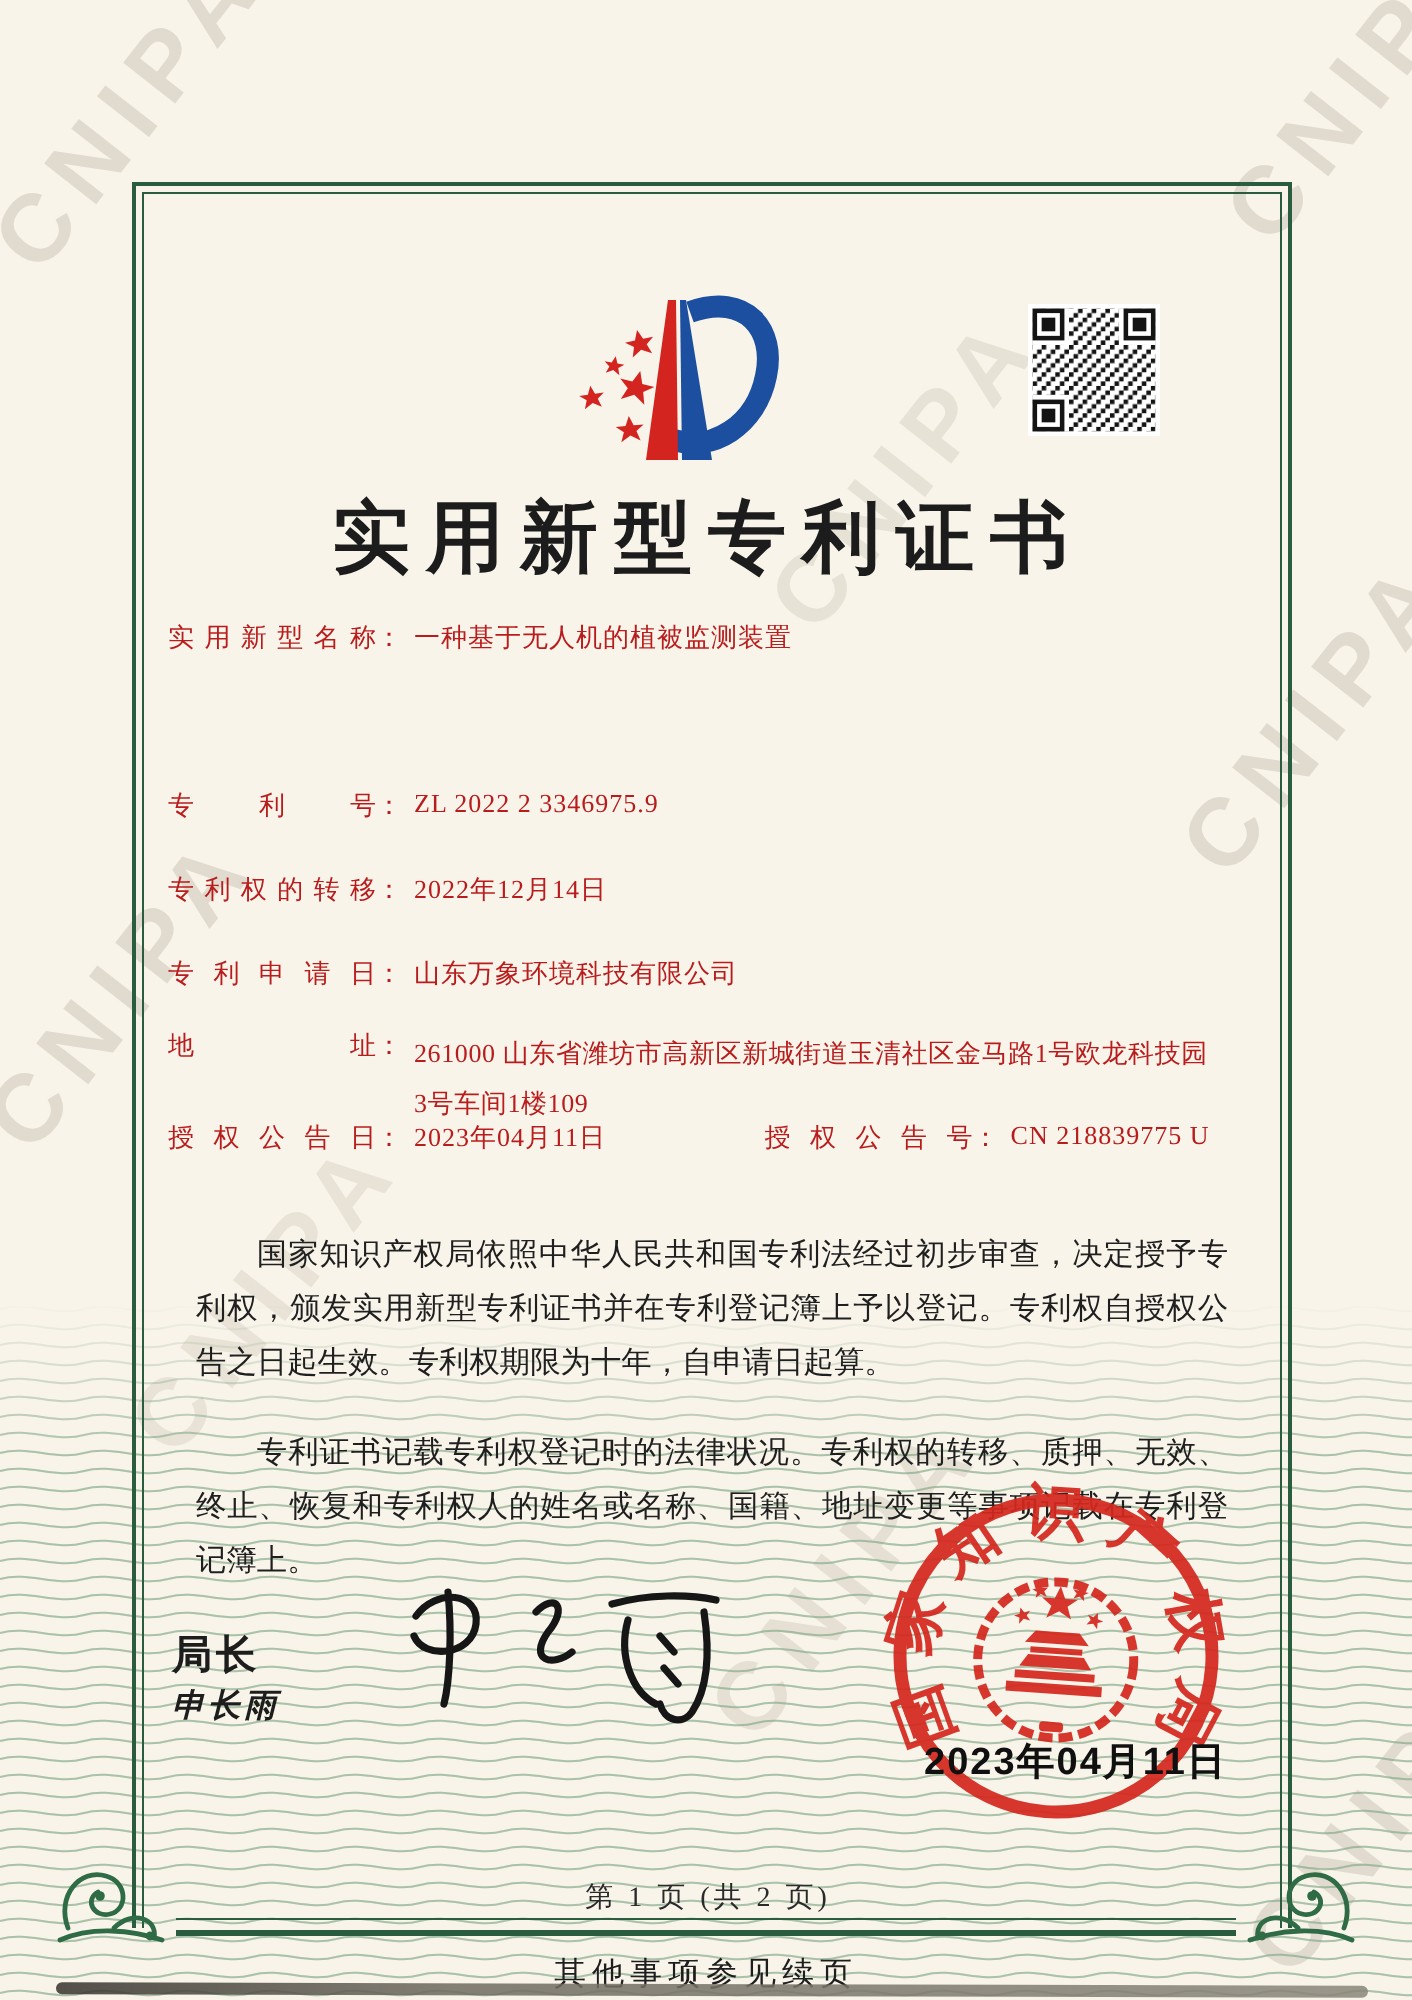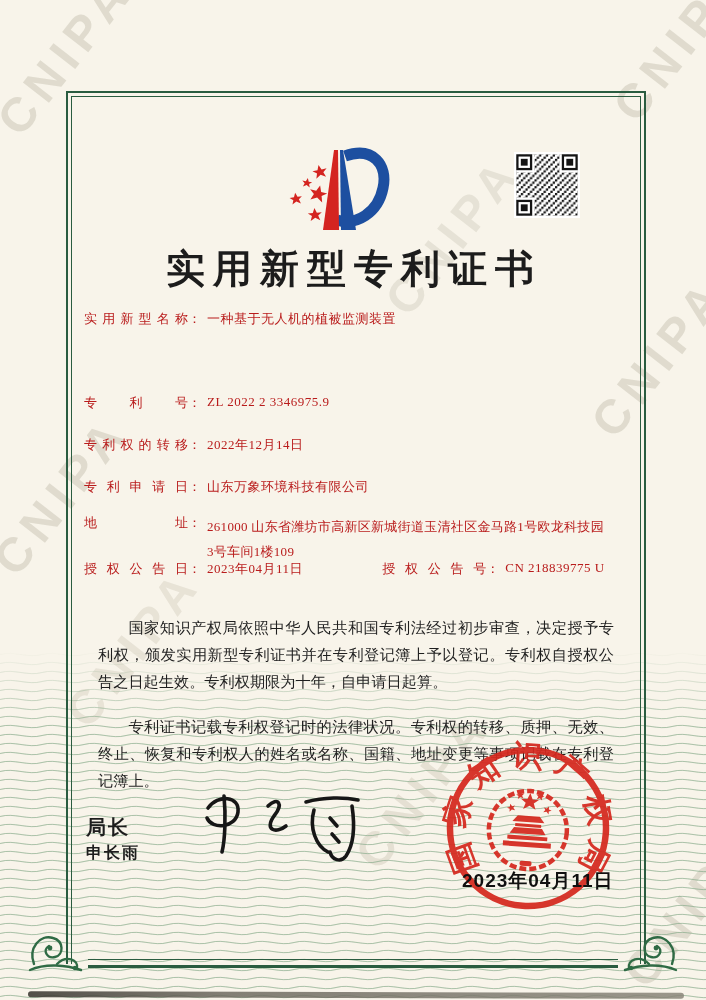--- a/index.html
+++ b/index.html
@@ -40,21 +40,21 @@
   .val{display:inline-block;letter-spacing:.5px;vertical-align:top;}
   .val.wrap{white-space:normal;width:400px;line-height:25px;letter-spacing:.3px;}
   .pair2{margin-left:38px;}
   .paras{left:80px;top:596px;width:552px;font-size:15.2px;line-height:27px;
     color:#1f1f1f;text-align:justify;}
   .paras p{margin:18px;text-indent:2em;}
   .paras p + p{margin-top:6px;}
   .sig-title{left:86px;top:814px;font-size:20px;font-weight:bold;
     font-family:"Liberation Sans","DejaVu Sans",sans-serif;color:#1d1d1d;letter-spacing:2px;}
   .sig-name{left:86px;top:843px;font-size:16px;font-weight:bold;
-    font-family:"Liberation Sans","DejaVu Sans",sans-serif;color:#1d1d1d;letter-spacing:2px;}
+    font-family:"Liberation Sans","DejaVu Sans",sans-serif;color:#1d1d1d;letter-spacing:2px;font-style:italic;}
   .seal-date{left:462px;top:868px;z-index:3;font-size:19px;font-weight:bold;
     font-family:"Liberation Sans","DejaVu Sans",sans-serif;color:#101010;letter-spacing:1px;}
   .footer-page{left:66px;top:940px;width:576px;text-align:center;font-size:14px;color:#2a2a2a;letter-spacing:2px;}
   .bottom-rule{left:88px;top:959px;width:530px;height:5px;
     border-top:1px solid #2a5c40;border-bottom:3px solid #2a5c40;z-index:1;}
   .continuation{left:0;top:977px;width:706px;text-align:center;font-size:16px;color:#1e1e1e;letter-spacing:3px;}
   .scan-edge{left:28px;top:992px;width:656px;height:6px;z-index:4;border-radius:3px;
     background:linear-gradient(to right,#35322c,#6e6a60 30%,#8a867a);transform:rotate(.15deg);opacity:.85;}
 </style>
 </head>
@@ -190,20 +190,21 @@
         <path d="M72,96 h36 l-4,-6 h-28 z"></path>
         <rect x="70" y="98" width="40" height="4"></rect>
         <rect x="66" y="104" width="48" height="5"></rect>
         <rect x="84" y="123" width="12" height="5" rx="2"></rect>
       </g>
     </g>
   </svg>
 
   <div class="abs seal-date">2023年04月11日</div>
 
+  <div class="abs footer-page">第 1 页 (共 2 页)</div>
   <div class="abs bottom-rule"></div>
 
   <svg class="abs" style="left:26px;top:928px" width="58" height="48" viewBox="0 0 58 48">
     <g fill="none" stroke="#2f6b45" stroke-width="2.4" stroke-linecap="round">
       <path d="M8,36 C2,20 14,6 27,10 C38,13 38,27 29,29 C21,31 16,22 23,18"></path>
       <path d="M31,36 C40,27 53,31 51,41"></path>
       <path d="M4,42 C20,35 40,37 55,42"></path>
       <circle cx="24" cy="20" r="2.4" fill="#2f6b45" stroke="none"></circle>
       <circle cx="49" cy="40" r="2.2" fill="#2f6b45" stroke="none"></circle>
     </g>
@@ -211,15 +212,16 @@
   <svg class="abs" style="left:622px;top:928px" width="58" height="48" viewBox="0 0 58 48">
     <g transform="translate(58,0) scale(-1,1)" fill="none" stroke="#2f6b45" stroke-width="2.4" stroke-linecap="round">
       <path d="M8,36 C2,20 14,6 27,10 C38,13 38,27 29,29 C21,31 16,22 23,18"></path>
       <path d="M31,36 C40,27 53,31 51,41"></path>
       <path d="M4,42 C20,35 40,37 55,42"></path>
       <circle cx="24" cy="20" r="2.4" fill="#2f6b45" stroke="none"></circle>
       <circle cx="49" cy="40" r="2.2" fill="#2f6b45" stroke="none"></circle>
     </g>
   </svg>
 
+  <div class="abs continuation">其他事项参见续页</div>
   <div class="abs scan-edge"></div>
 
 </div>
 
 </body></html>

